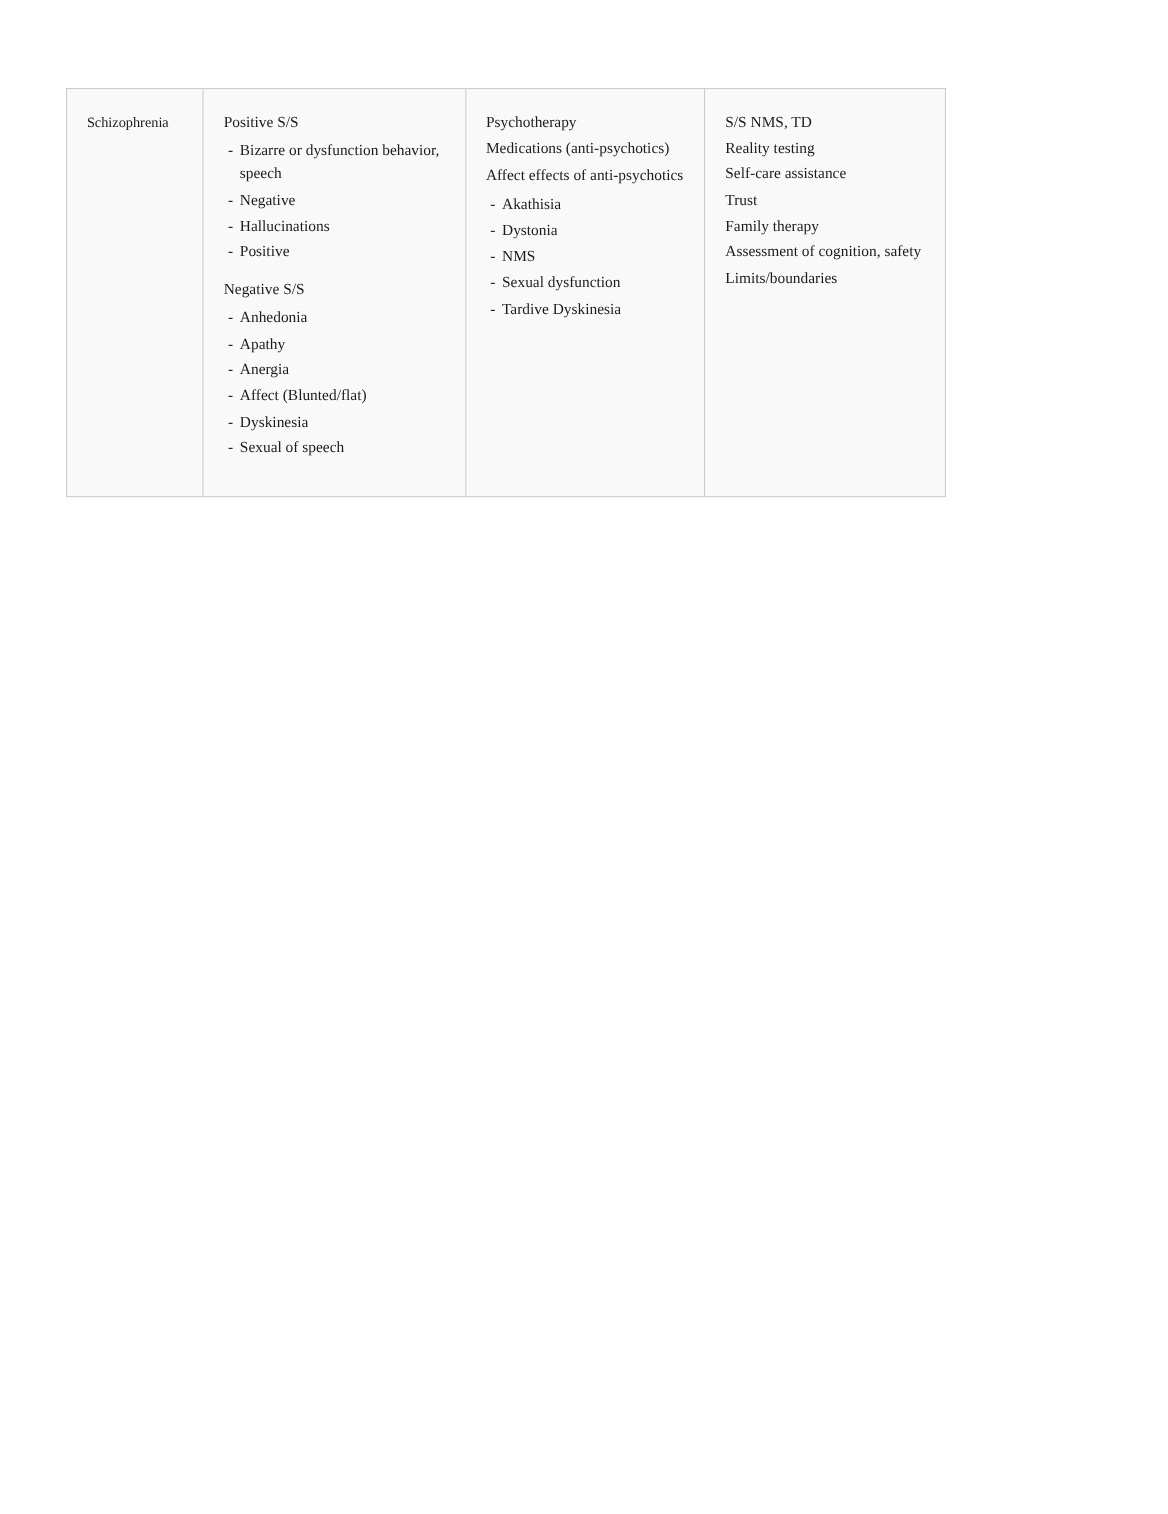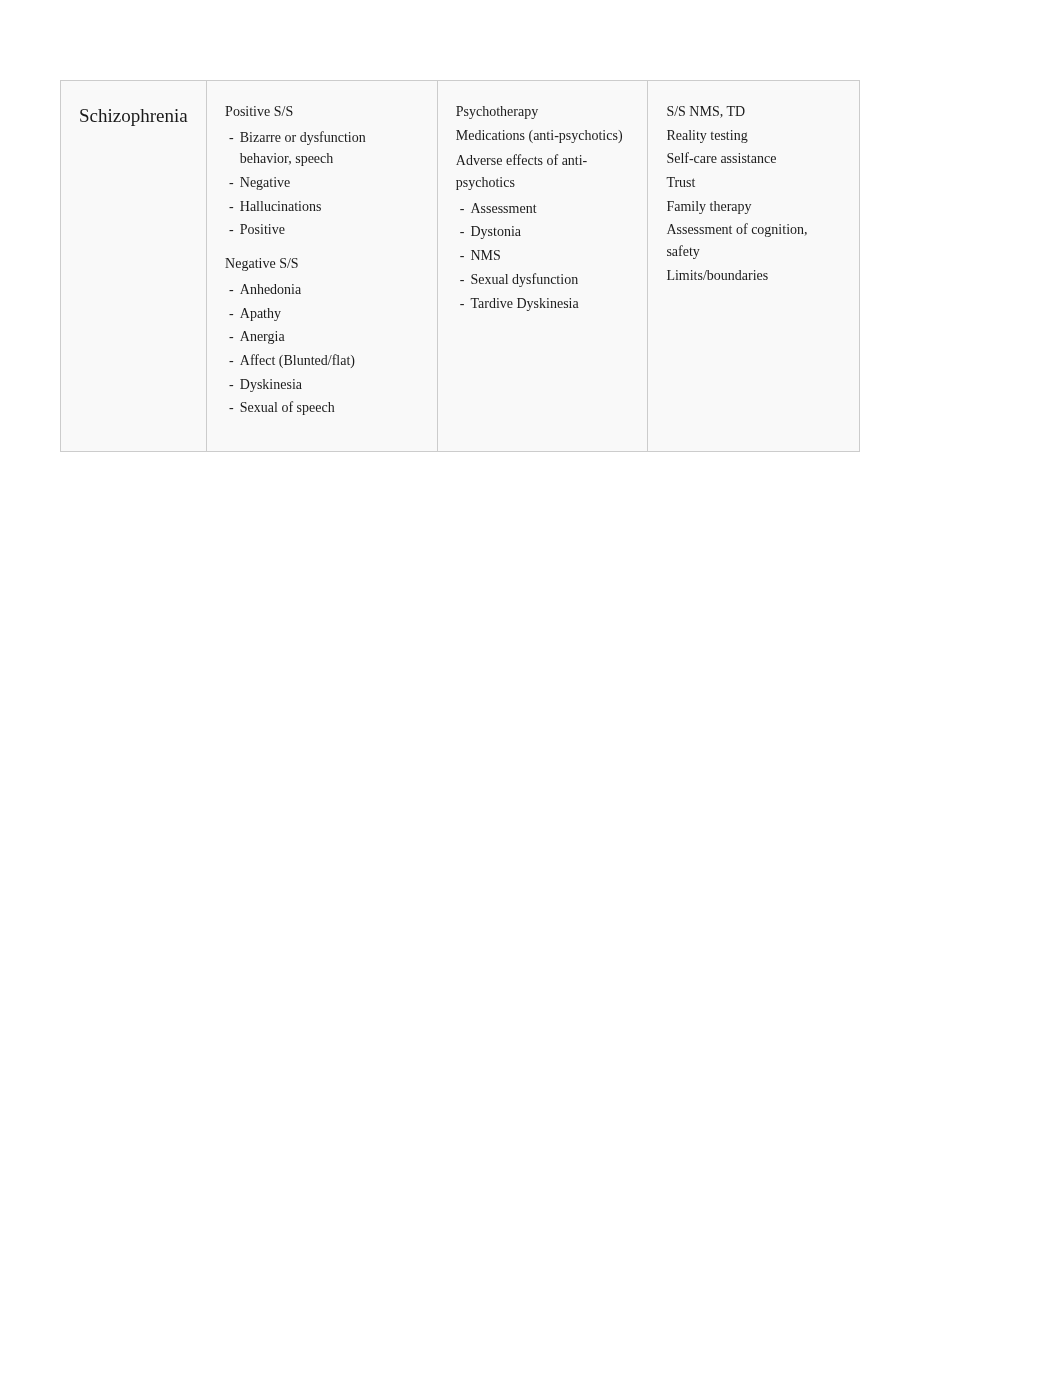--- a/index.html
+++ b/index.html
@@ -40,21 +40,21 @@
       border-right: 1px solid #cccccc;
       line-height: 1.55;
     }
 
     .table-cell:last-child {
       border-right: none;
     }
 
     .cell-diagnosis {
       width: 120px;
-      font-size: 19px;
+      font-size: 13px;
     }
 
     .cell-symptoms {
       width: 230px;
     }
 
     .cell-treatment {
       width: 210px;
     }
 
@@ -140,24 +140,24 @@
           <li>
               <span>Sexual of speech</span>
             </li>
         </ul>
       </div>
 
       <div class="table-cell cell-treatment">
         <span class="nursing-item">Psychotherapy</span>
         <span class="nursing-item" style="">Medications (anti-psychotics)</span>
 
-        <span class="section-title" style="margin-top:4px;">Adverse effects of anti-psychotics</span>
+        <span class="section-title" style="margin-top:4px;">Affect effects of anti-psychotics</span>
         <ul class="dash-list">
           <li>
-              <span>Assessment</span>
+              <span>Akathisia</span>
             </li>
           <li>
               <span>Dystonia</span>
             </li>
           <li>
               <span>NMS</span>
             </li>
           <li>
               <span>Sexual dysfunction</span>
             </li>

